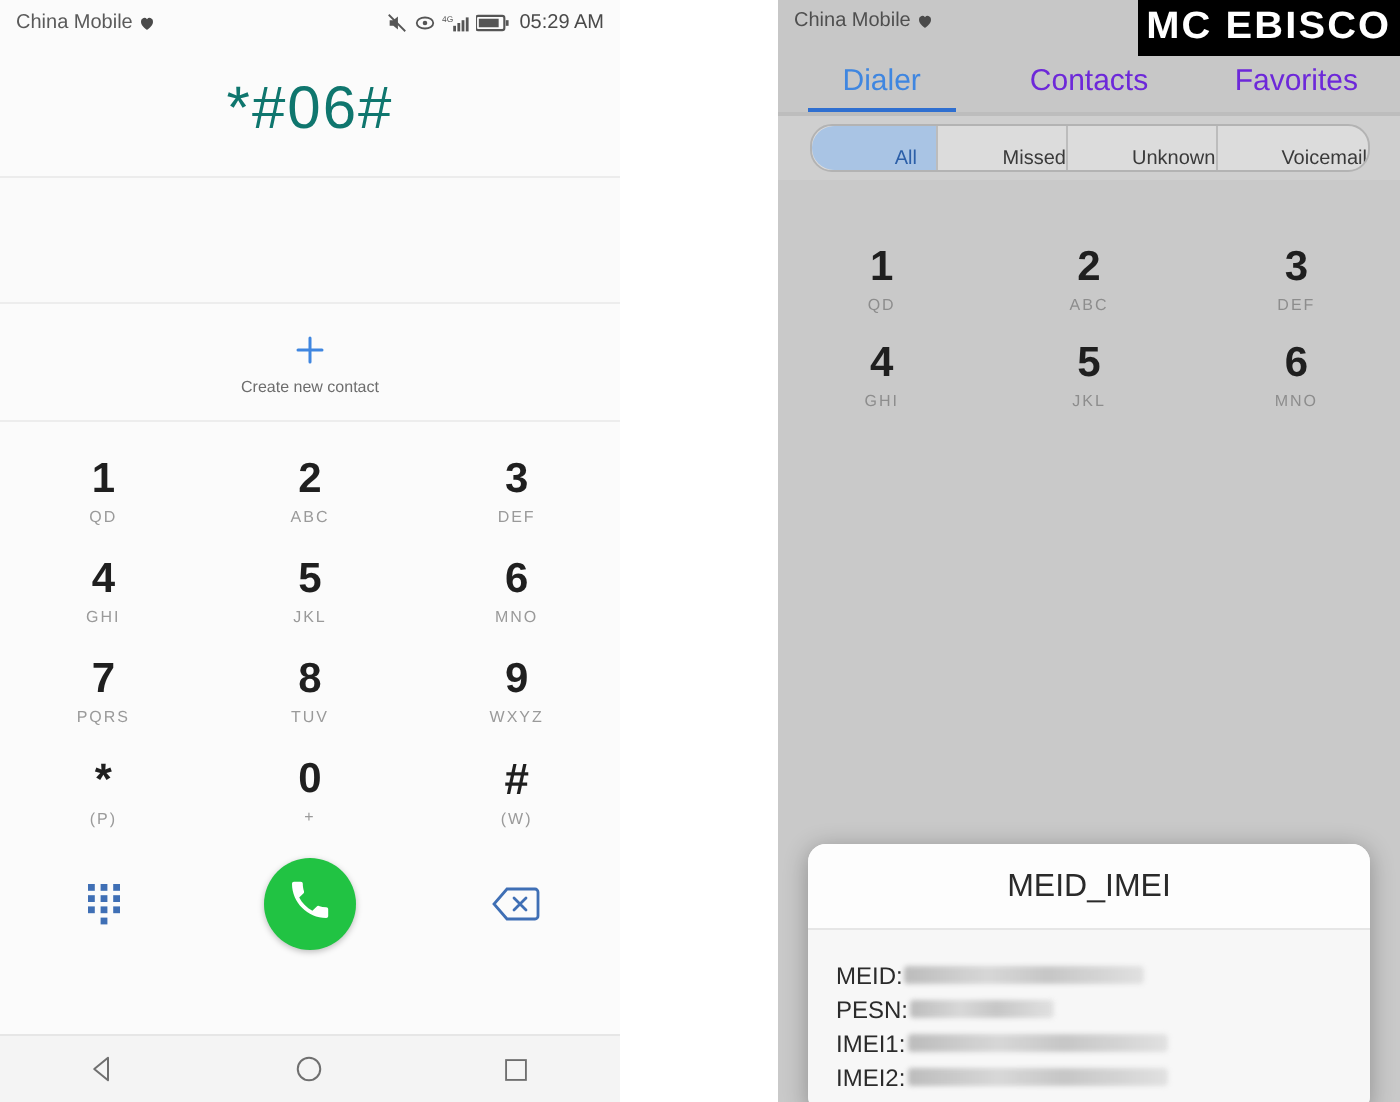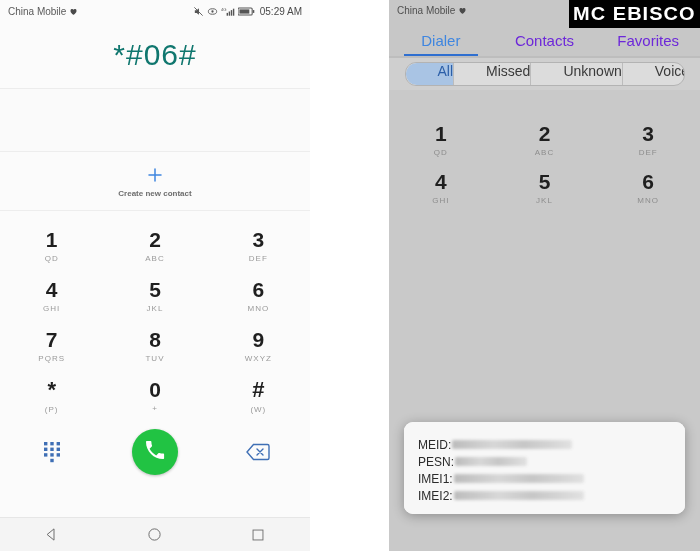--- a/index.html
+++ b/index.html
@@ -35,21 +35,21 @@
   .hr-thin{height:1px;background:#ececec;}
   .suggest-area{height:62px;background:#fafafa;}
 
   .actions{
     height:58px;display:flex;align-items:center;
     background:#fbfbfb;border-top:1px solid #ededed;border-bottom:1px solid #ededed;
   }
   .action{
     flex:1;display:flex;flex-direction:column;align-items:center;justify-content:center;gap:4px;
   }
-  .action-label{font-size:8px;color:#6d6d6d;white-space:nowrap;font-weight:bold;}
+  .action-label{font-size:8px;color:#6d6d6d;white-space:nowrap;}
   .action-ico{height:20px;display:flex;align-items:center;justify-content:center;}
 
   .keypad{padding-top:10px;}
   .k-row{display:flex;}
   .key{
     flex:1;height:50px;display:flex;flex-direction:column;
     align-items:center;justify-content:center;
   }
   .k-digit{font-size:21px;font-weight:bold;color:#1f1f1f;line-height:1;}
   .k-sub{font-size:8px;color:#9a9a9a;letter-spacing:1px;margin-top:4px;height:9px;}
@@ -110,22 +110,22 @@
 
   .filters{
     height:32px;display:flex;align-items:center;justify-content:center;
     background:#cfcfcf;
   }
   .seg{
     display:flex;width:278px;height:22px;border:1px solid #b3b3b3;border-radius:11px;
     overflow:hidden;background:#dcdcdc;
   }
   .seg-item{
-    flex:1;display:flex;align-items:flex-start;justify-content:center;
-    font-size:14px;color:#3a3a3a;border-right:1px solid #bcbcbc;padding-left:32px;
+    flex:1;display:flex;align-items:flex-end;justify-content:center;
+    font-size:10px;color:#3a3a3a;border-right:1px solid #bcbcbc;padding-left:32px;
   }
   .seg-item:last-child{border-right:none;}
   .seg-item.active{background:#a9c4e4;color:#2c5fa8;border-radius:11px 0 0 11px;}
 
   .r-body{position:relative;height:100%;background:#c9c9c9;}
   .r-keypad{padding-top:26px;}
   .r-key{
     flex:1;height:48px;display:flex;flex-direction:column;
     align-items:center;justify-content:center;
   }
@@ -401,20 +401,21 @@
             <span class="r-sub">JKL</span>
           </div>
           <div class="r-key">
             <span class="r-digit">6</span>
             <span class="r-sub">MNO</span>
           </div>
         </div>
       </div>
 
       <div class="dialog">
+        <div class="dlg-title">MEID_IMEI</div>
         <div class="dlg-body">
           <div class="dlg-line">
             <span class="dlg-label">MEID:</span>
             <span class="redact" style="width:120px"></span>
           </div>
           <div class="dlg-line">
             <span class="dlg-label">PESN:</span>
             <span class="redact" style="width:72px"></span>
           </div>
           <div class="dlg-line">

